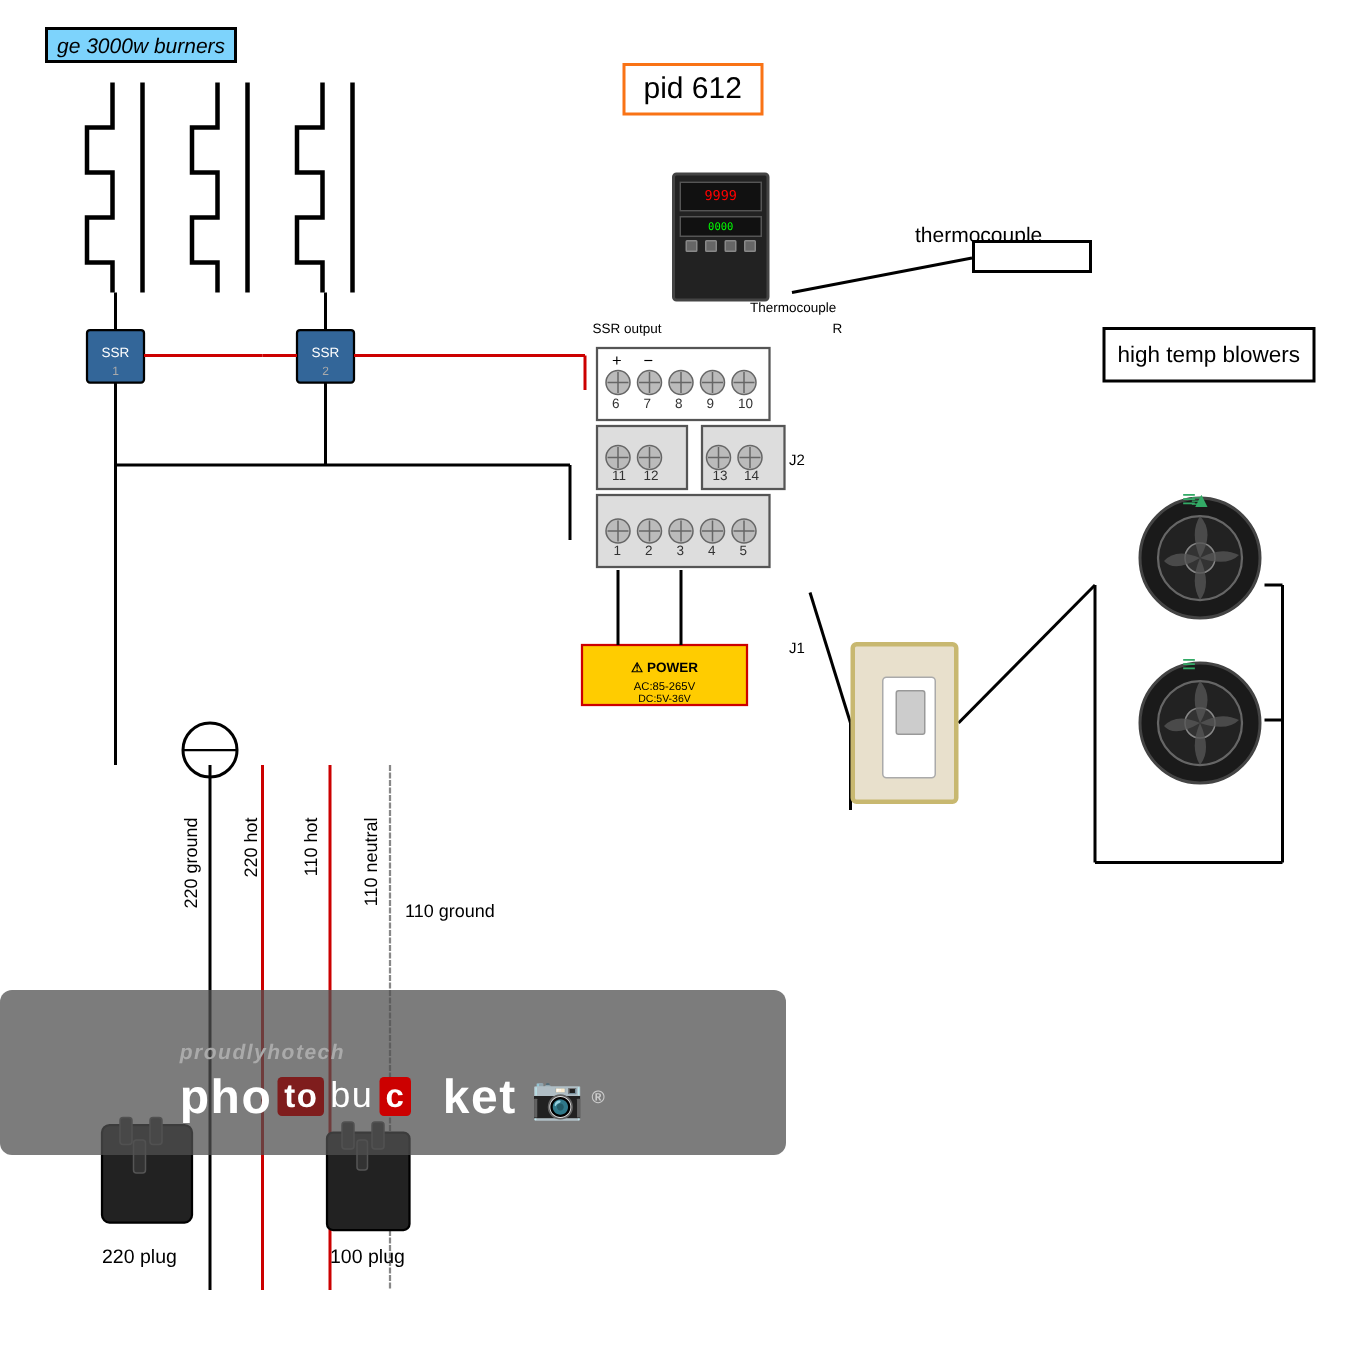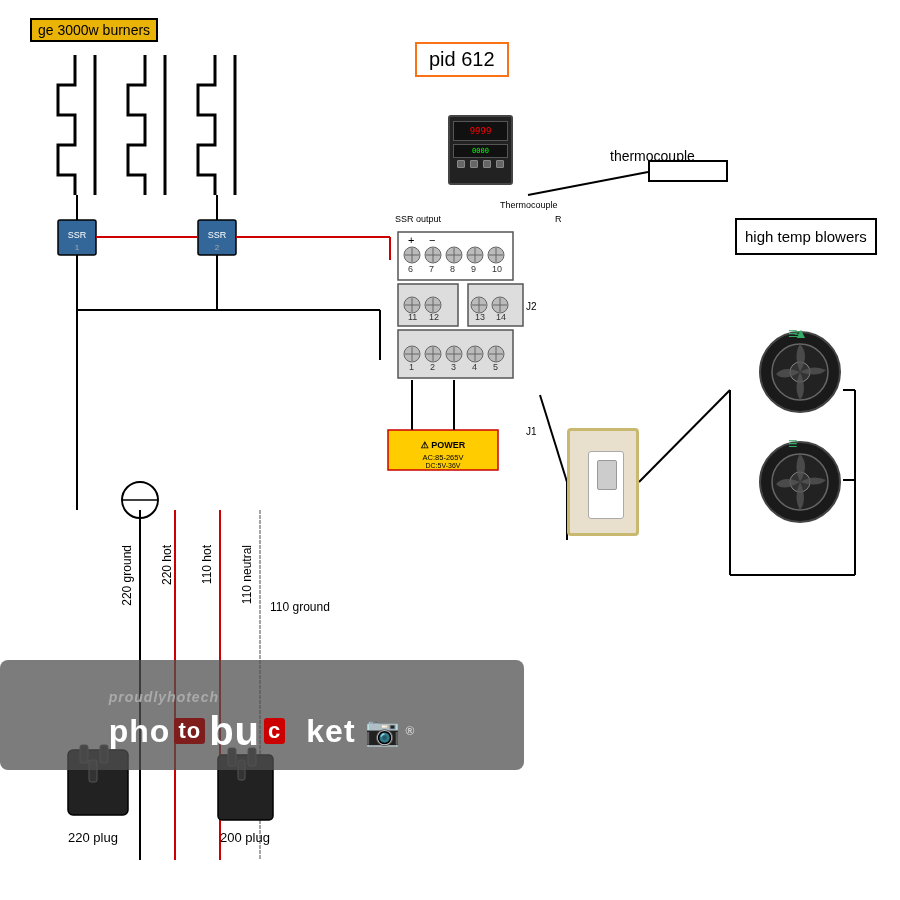--- a/index.html
+++ b/index.html
@@ -33,21 +33,22 @@
       font-size: 13px;
       color: #000;
       font-family: Arial, sans-serif;
     }
 
     .label-ge-burners {
       top: 18px; left: 30px;
       font-size: 14px;
       border: 2px solid #000;
       padding: 2px 6px;
-      background: #eab308;
+      background: #7dd3fc;
+      font-style: italic;
     }
 
     .label-pid {
       top: 42px; left: 415px;
       font-size: 20px;
       border: 2px solid #f97316;
       padding: 4px 12px;
       background: #fff;
       font-weight: normal;
     }
@@ -139,21 +140,21 @@
       color: #fff;
       font-weight: bold;
     }
 
     
     .pid-device {
       position: absolute;
       top: 115px;
       left: 448px;
       width: 65px;
-      height: 70px;
+      height: 86px;
       background: #222;
       border: 2px solid #444;
       border-radius: 3px;
     }
     .pid-display {
       width: 55px;
       height: 20px;
       background: #111;
       margin: 4px auto 2px;
       display: flex;
@@ -479,31 +480,31 @@
   <div style="position:absolute; top:435px; left:788px; color:#33aa66; font-size:16px; font-weight:bold;">≡</div>
 
   <div class="label label-220-ground">220 ground</div>
   <div class="label label-220-hot">220 hot</div>
   <div class="label label-110-hot">110 hot</div>
   <div class="label label-110-neutral">110 neutral</div>
   <div class="label label-110-ground">110 ground</div>
 
   <div class="label label-220-plug">220 plug</div>
 
-  <div class="label label-110-plug">200 plug</div>
+  <div class="label label-110-plug">100 plug</div>
 
   <div class="watermark">
     <div class="watermark-text">
       <div class="watermark-line1">
         <span style="color:#aaa; font-size:14px; font-style:italic;">proudlyho</span><span style="color:#aaa; font-size:14px; font-style:italic;">tech</span>
       </div>
       <div class="watermark-line2" style="display:flex;align-items:center;gap:4px;">
         <span style="font-size:32px; font-weight:bold; color:#fff;">pho</span>
         <span style="background:#7f1d1d;color:#fff;padding:0 4px;font-size:22px;border-radius:3px;">to</span>
-        <span style="font-size:40px; font-weight:bold; color:#fff;">bu</span>
+        <span style="font-size:24px; font-weight:normal; color:#fff;">bu</span>
         <span style="background:#c00;color:#fff;padding:0 4px;font-size:22px;border-radius:3px;">c</span>
         <span style="font-size:32px; font-weight:bold; color:#fff;padding-left:17px;">ket</span>
         <span style="font-size:28px; color:#ddd; margin-left:6px;">📷</span>
         <span style="font-size:12px; color:#ccc;">®</span>
       </div>
     </div>
   </div>
 
 </div>
 

